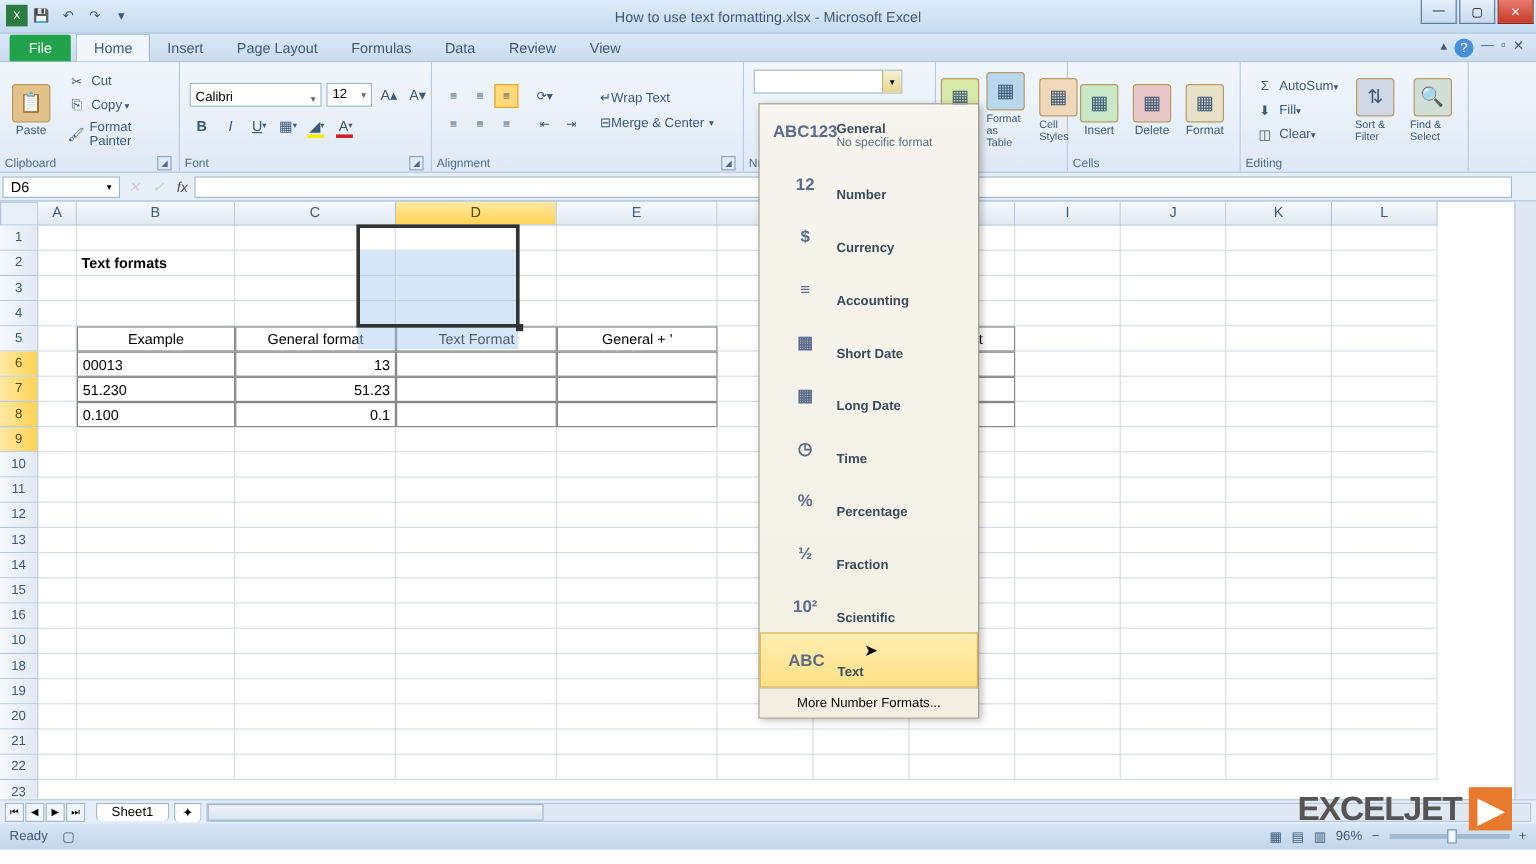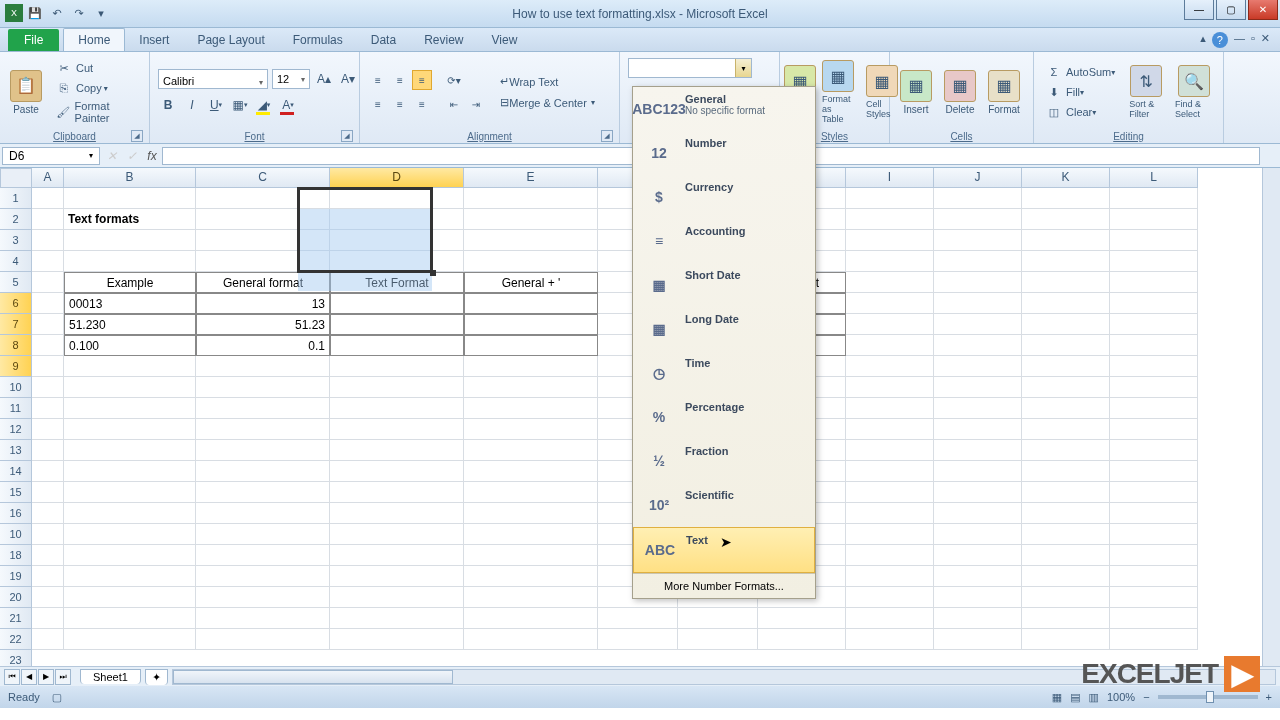--- a/index.html
+++ b/index.html
@@ -19,21 +19,21 @@
 .file-tab { background: #21a34b; color: #fff; padding: 4px 16px; font-size: 12px; border-radius: 2px 2px 0 0; margin-right: 4px; }
 .tab { padding: 4px 14px; font-size: 12px; color: #3c5a78; cursor: pointer; }
 .tab.active { background: #f1f6fc; border: 1px solid #9bb9d4; border-bottom: none; border-radius: 2px 2px 0 0; }
 .tab-help { position: absolute; right: 10px; top: 32px; display: flex; gap: 6px; font-size: 11px; color: #3c5a78; }
 .help-icon { width: 16px; height: 16px; background: #4a8fd8; border-radius: 50%; color: #fff; display: flex; align-items: center; justify-content: center; font-size: 11px; }
 
 
 .ribbon { height: 92px; background: linear-gradient(#f2f7fd, #dfe9f5); border-bottom: 1px solid #9bb9d4; display: flex; }
 .ribbon-group { border-right: 1px solid #b9cce0; display: flex; flex-direction: column; padding: 2px 4px 0; }
 .group-body { flex: 1; display: flex; align-items: center; }
-.group-label { text-align: center; font-size: 10px; color: #4c6b8b; padding: 1px 0; position: relative; text-decoration: underline; }
+.group-label { font-size: 10px; color: #4c6b8b; padding: 1px 0; position: relative; }
 .group-launcher { position: absolute; right: 2px; bottom: 1px; width: 12px; height: 12px; border: 1px solid #8aa7c4; font-size: 7px; display: flex; align-items: center; justify-content: center; }
 
 .big-btn { display: flex; flex-direction: column; align-items: center; padding: 2px 6px; font-size: 10px; color: #3c5a78; cursor: pointer; }
 .big-btn .ico { width: 32px; height: 32px; background: #e0c28a; border: 1px solid #b89b62; border-radius: 3px; margin-bottom: 2px; display: flex; align-items: center; justify-content: center; font-size: 16px; }
 .small-btns { display: flex; flex-direction: column; gap: 2px; margin-left: 4px; }
 .small-btn { display: flex; align-items: center; font-size: 11px; color: #3c5a78; padding: 1px 4px; cursor: pointer; }
 .small-btn .sico { width: 16px; height: 16px; margin-right: 4px; display: inline-flex; align-items: center; justify-content: center; font-size: 11px; }
 
 .font-row { display: flex; flex-direction: column; gap: 6px; padding: 4px; }
 .font-selects { display: flex; gap: 4px; }
@@ -75,21 +75,21 @@
 .cell.r { justify-content: flex-end; }
 .cell.c { justify-content: center; }
 .cell.b { font-weight: bold; }
 
 .sel-range { position: absolute; border: 3px solid #333; pointer-events: none; }
 .sel-fill { position: absolute; background: rgba(160, 200, 240, 0.45); pointer-events: none; }
 .sel-handle { position: absolute; width: 6px; height: 6px; background: #333; }
 
 
 .num-dropdown { position: absolute; left: 632px; top: 86px; width: 184px; background: linear-gradient(#f7f5ee, #f2efe2); border: 1px solid #a5a08c; box-shadow: 2px 2px 6px rgba(0,0,0,0.25); z-index: 100; }
-.nd-item { display: flex; align-items: flex-start; padding: 6px 8px; cursor: pointer; min-height: 44px; }
+.nd-item { display: flex; align-items: flex-end; padding: 6px 20px; cursor: pointer; min-height: 44px; }
 .nd-item.sel { background: linear-gradient(#ffefb3, #ffe084); border: 1px solid #e0b040; }
 .nd-icon { width: 36px; height: 32px; display: flex; align-items: center; justify-content: center; font-size: 14px; font-weight: bold; color: #5a6b8c; margin-right: 8px; }
 .nd-text { display: flex; flex-direction: column; }
 .nd-title { font-size: 11px; font-weight: bold; color: #3c4a5e; }
 .nd-sub { font-size: 10px; color: #5a6b7e; }
 .nd-more { text-align: center; font-size: 11px; padding: 6px; border-top: 1px solid #cac5b0; }
 
 
 .sheet-tabs { height: 20px; background: #e6eff8; border-top: 1px solid #b5c7db; display: flex; align-items: center; }
 .sheet-nav { display: flex; padding: 0 4px; }
@@ -778,21 +778,21 @@
     </div>
 </div>
 
 <div class="statusbar">
   <span>Ready</span>
   <span style="margin-left:12px;">▢</span>
   <div class="status-right">
     <span>▦</span>
     <span>▤</span>
     <span>▥</span>
-    <span>100%</span>
+    <span>96%</span>
     <span>−</span>
     <div class="zoom-slider">
         <div class="zoom-thumb"></div>
       </div>
     <span>+</span>
   </div>
 </div>
 
 <div class="watermark">
   <span>EXCELJET</span>

